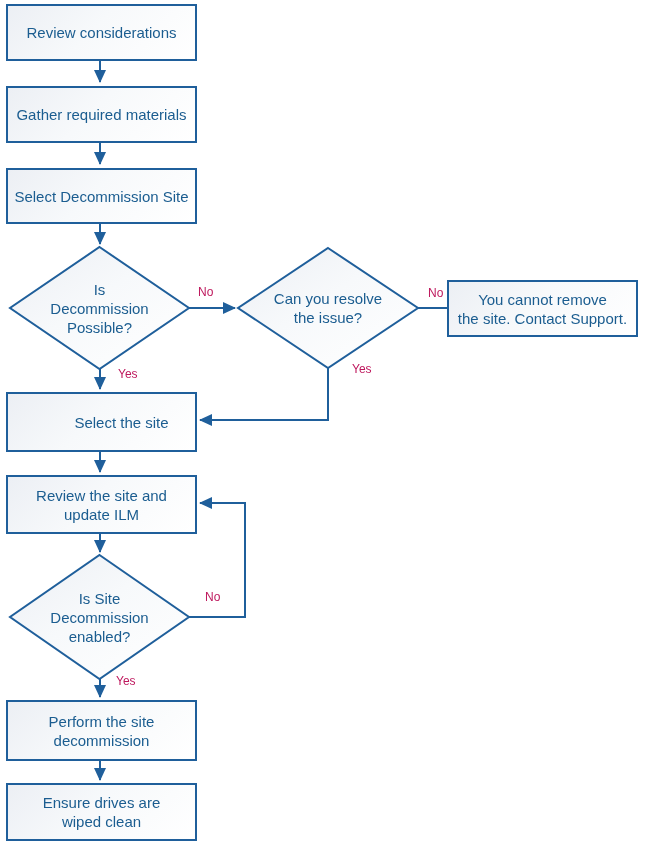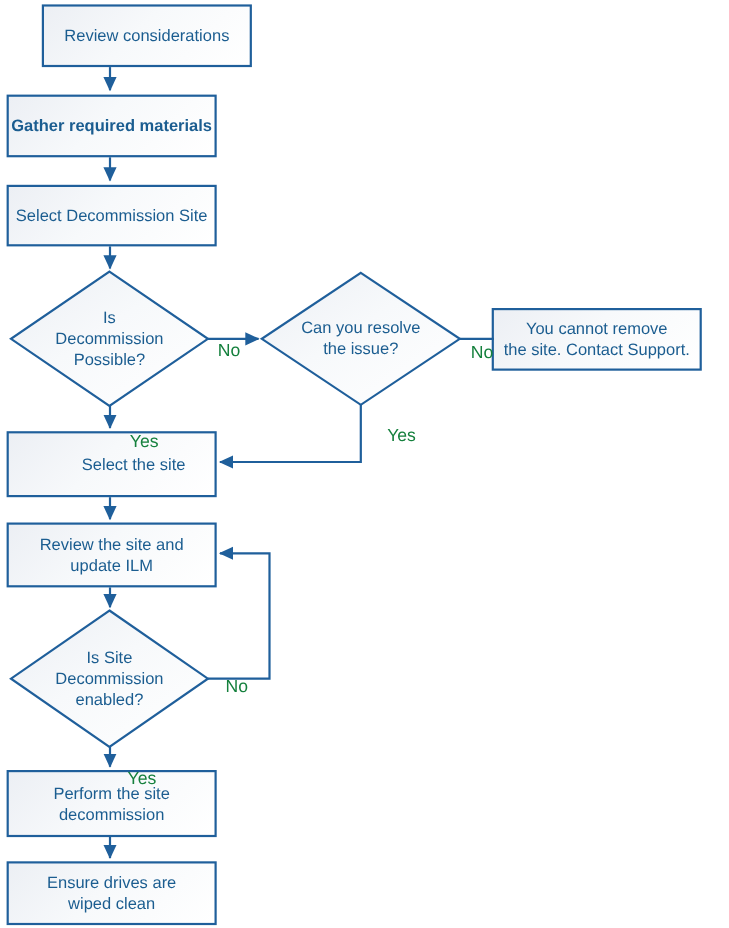--- a/index.html
+++ b/index.html
@@ -43,24 +43,23 @@
     align-items: center;
     justify-content: center;
     text-align: center;
     color: #1B5D90;
     font-size: 15px;
     line-height: 19px;
     pointer-events: none;
   }
   .edge-label {
     position: absolute;
-    color: #15803d;
-    font-size: 16px;
+    color: #be185d;
+    font-size: 12px;
     line-height: 16px;
-    margin-top: 28px;
   }
   .b {
     font-weight: normal;
     text-align: center;
   }
 </style>
 </head>
 <body>
 
 <div class="canvas">
@@ -88,25 +87,25 @@
     <path d="M100 534 L100 552" stroke="#1F5F9B" stroke-width="2" fill="none" marker-end="url(#arrow)"></path>
     <path d="M189 617 L245 617 L245 503 L200 503" stroke="#1F5F9B" stroke-width="2" fill="none" marker-end="url(#arrow)"></path>
     <path d="M100 679 L100 697" stroke="#1F5F9B" stroke-width="2" fill="none" marker-end="url(#arrow)"></path>
     <path d="M100 761 L100 780" stroke="#1F5F9B" stroke-width="2" fill="none" marker-end="url(#arrow)"></path>
 
     <polygon points="99.5,247 189,308 99.5,369 10,308" fill="url(#shapeGrad)" stroke="#1F5F9B" stroke-width="2" stroke-linejoin="miter"></polygon>
     <polygon points="328,248 418,308 328,368 238,308" fill="url(#shapeGrad)" stroke="#1F5F9B" stroke-width="2" stroke-linejoin="miter"></polygon>
     <polygon points="99.5,555 189,617 99.5,679 10,617" fill="url(#shapeGrad)" stroke="#1F5F9B" stroke-width="2" stroke-linejoin="miter"></polygon>
   </svg>
 
-  <div class="box" style="left:6px; top:4px; width:191px; height:57px;margin-left:32px;">
+  <div class="box" style="left:6px; top:4px; width:191px; height:57px;">
     <span class="lbl">Review considerations</span>
   </div>
 
-  <div class="box" style="left:6px; top:86px; width:191px; height:57px;font-weight:bold;">
+  <div class="box" style="left:6px; top:86px; width:191px; height:57px;">
     <span class="lbl">Gather required materials</span>
   </div>
 
   <div class="box" style="left:6px; top:168px; width:191px; height:56px;">
     <span class="lbl"><span>Select </span><span class="b">Decommission Site</span></span>
   </div>
 
   <div class="box" style="left:447px; top:280px; width:191px; height:57px;">
     <span class="lbl">You cannot remove
 the site. Contact Support.</span>

